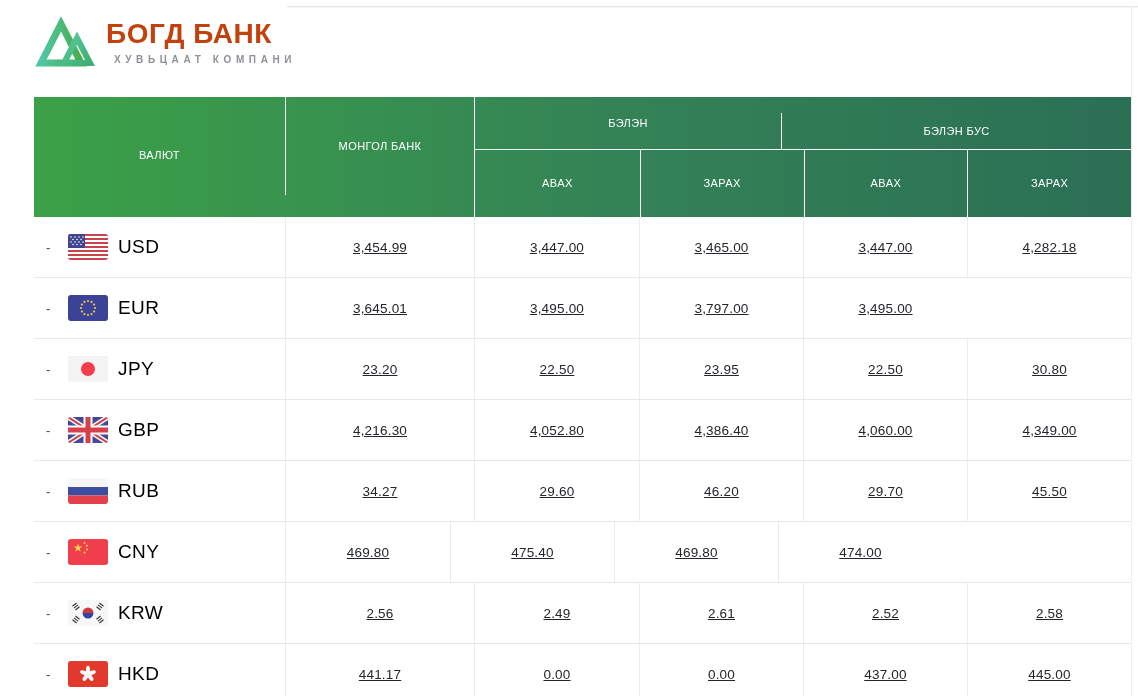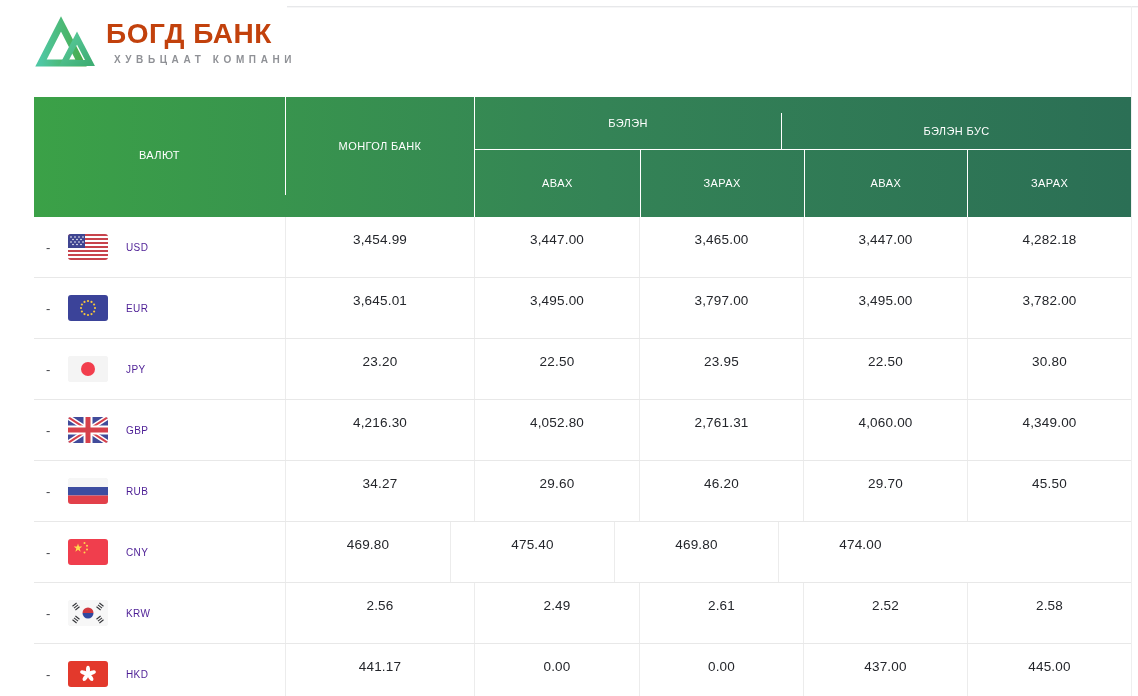--- a/index.html
+++ b/index.html
@@ -39,32 +39,33 @@
   .group-noncash { width: 376px; border-left: 1px solid #fff; margin-top: 16px; }
   .sub-row { display: flex; height: 78px; border-top: 1px solid #fff; }
   .sub-row .th { width: 164px; border-left: 1px solid #fff; }
   .sub-row .th:first-child { width: 165px; border-left: none; }
 
   .tbody { background: #fff; }
   .row { display: flex; height: 61px; border-bottom: 1px solid #e8e8e8; background: #fff; cursor: pointer; }
   .cell { display: flex; }
   .c-currency { width: 251px; align-items: center; padding-left: 12px; }
   .num {
-    justify-content: center; align-items: flex-start; padding-top: 15px;
+    justify-content: center; align-items: flex-start; padding-top: 23px;
     font-size: 13.5px; font-weight: 400; color: #24262b; letter-spacing: 0.2px;
     border-left: 1px solid #ececec;
+    text-decoration: underline;
   }
   .c-mb { width: 189px; }
   .c-v { width: 164px; }
   .c-v1 { width: 165px; }
 
   .dash { font-size: 13px; color: #43454a; width: 8px; flex: 0 0 auto; }
   .flag { margin-left: 14px; width: 40px; height: 26px; flex: 0 0 auto; border-radius: 3px; overflow: hidden; box-shadow: inset 0 0 0 1px rgba(0,0,0,0.05); position: relative; }
   .flag svg { display: block; width: 40px; height: 26px; }
-  .code { margin-left: 18px; font-size: 10px; font-weight: 400; color: #4c1d95; letter-spacing: 0.4px; }
+  .code { margin-left: 10px; font-size: 19px; font-weight: 400; color: #000000; letter-spacing: 0.4px; }
 </style>
 </head>
 <body>
 
 <div class="page">
 
   <a class="brand">
     <svg class="brand-mark" viewBox="0 0 62 60">
       <defs>
         <linearGradient id="lg" x1="0" y1="0" x2="1" y2="0">
@@ -172,21 +173,20 @@
                   <circle cx="26.1" cy="9.5" r="1.1"></circle>
                 </g>
             </svg>
           </span>
           <span class="code">EUR</span>
         </div>
         <div class="cell num c-mb">3,645.01</div>
         <div class="cell num c-v1">3,495.00</div>
         <div class="cell num c-v">3,797.00</div>
         <div class="cell num c-v">3,495.00</div>
-        <div class="cell num c-v">3,782.00</div>
       </div>
 
       <div class="row">
         <div class="cell c-currency">
           <span class="dash">-</span>
           <span class="flag">
             <svg viewBox="0 0 40 26">
               <rect width="40" height="26" fill="#f4f4f4"></rect>
               <circle cx="20" cy="13" r="7" fill="#f23e4d"></circle>
             </svg>
@@ -211,21 +211,21 @@
               <rect x="15.5" width="9" height="26" fill="#fff"></rect>
               <rect y="8.5" width="40" height="9" fill="#fff"></rect>
               <rect x="17.5" width="5" height="26" fill="#d6404b"></rect>
               <rect y="10.5" width="40" height="5" fill="#d6404b"></rect>
             </svg>
           </span>
           <span class="code">GBP</span>
         </div>
         <div class="cell num c-mb">4,216.30</div>
         <div class="cell num c-v1">4,052.80</div>
-        <div class="cell num c-v">2,761.31</div>
+        <div class="cell num c-v">4,386.40</div>
         <div class="cell num c-v">4,060.00</div>
         <div class="cell num c-v">4,349.00</div>
       </div>
 
       <div class="row">
         <div class="cell c-currency">
           <span class="dash">-</span>
           <span class="flag">
             <svg viewBox="0 0 40 26">
               <rect width="40" height="9" fill="#f6f6f6"></rect>

